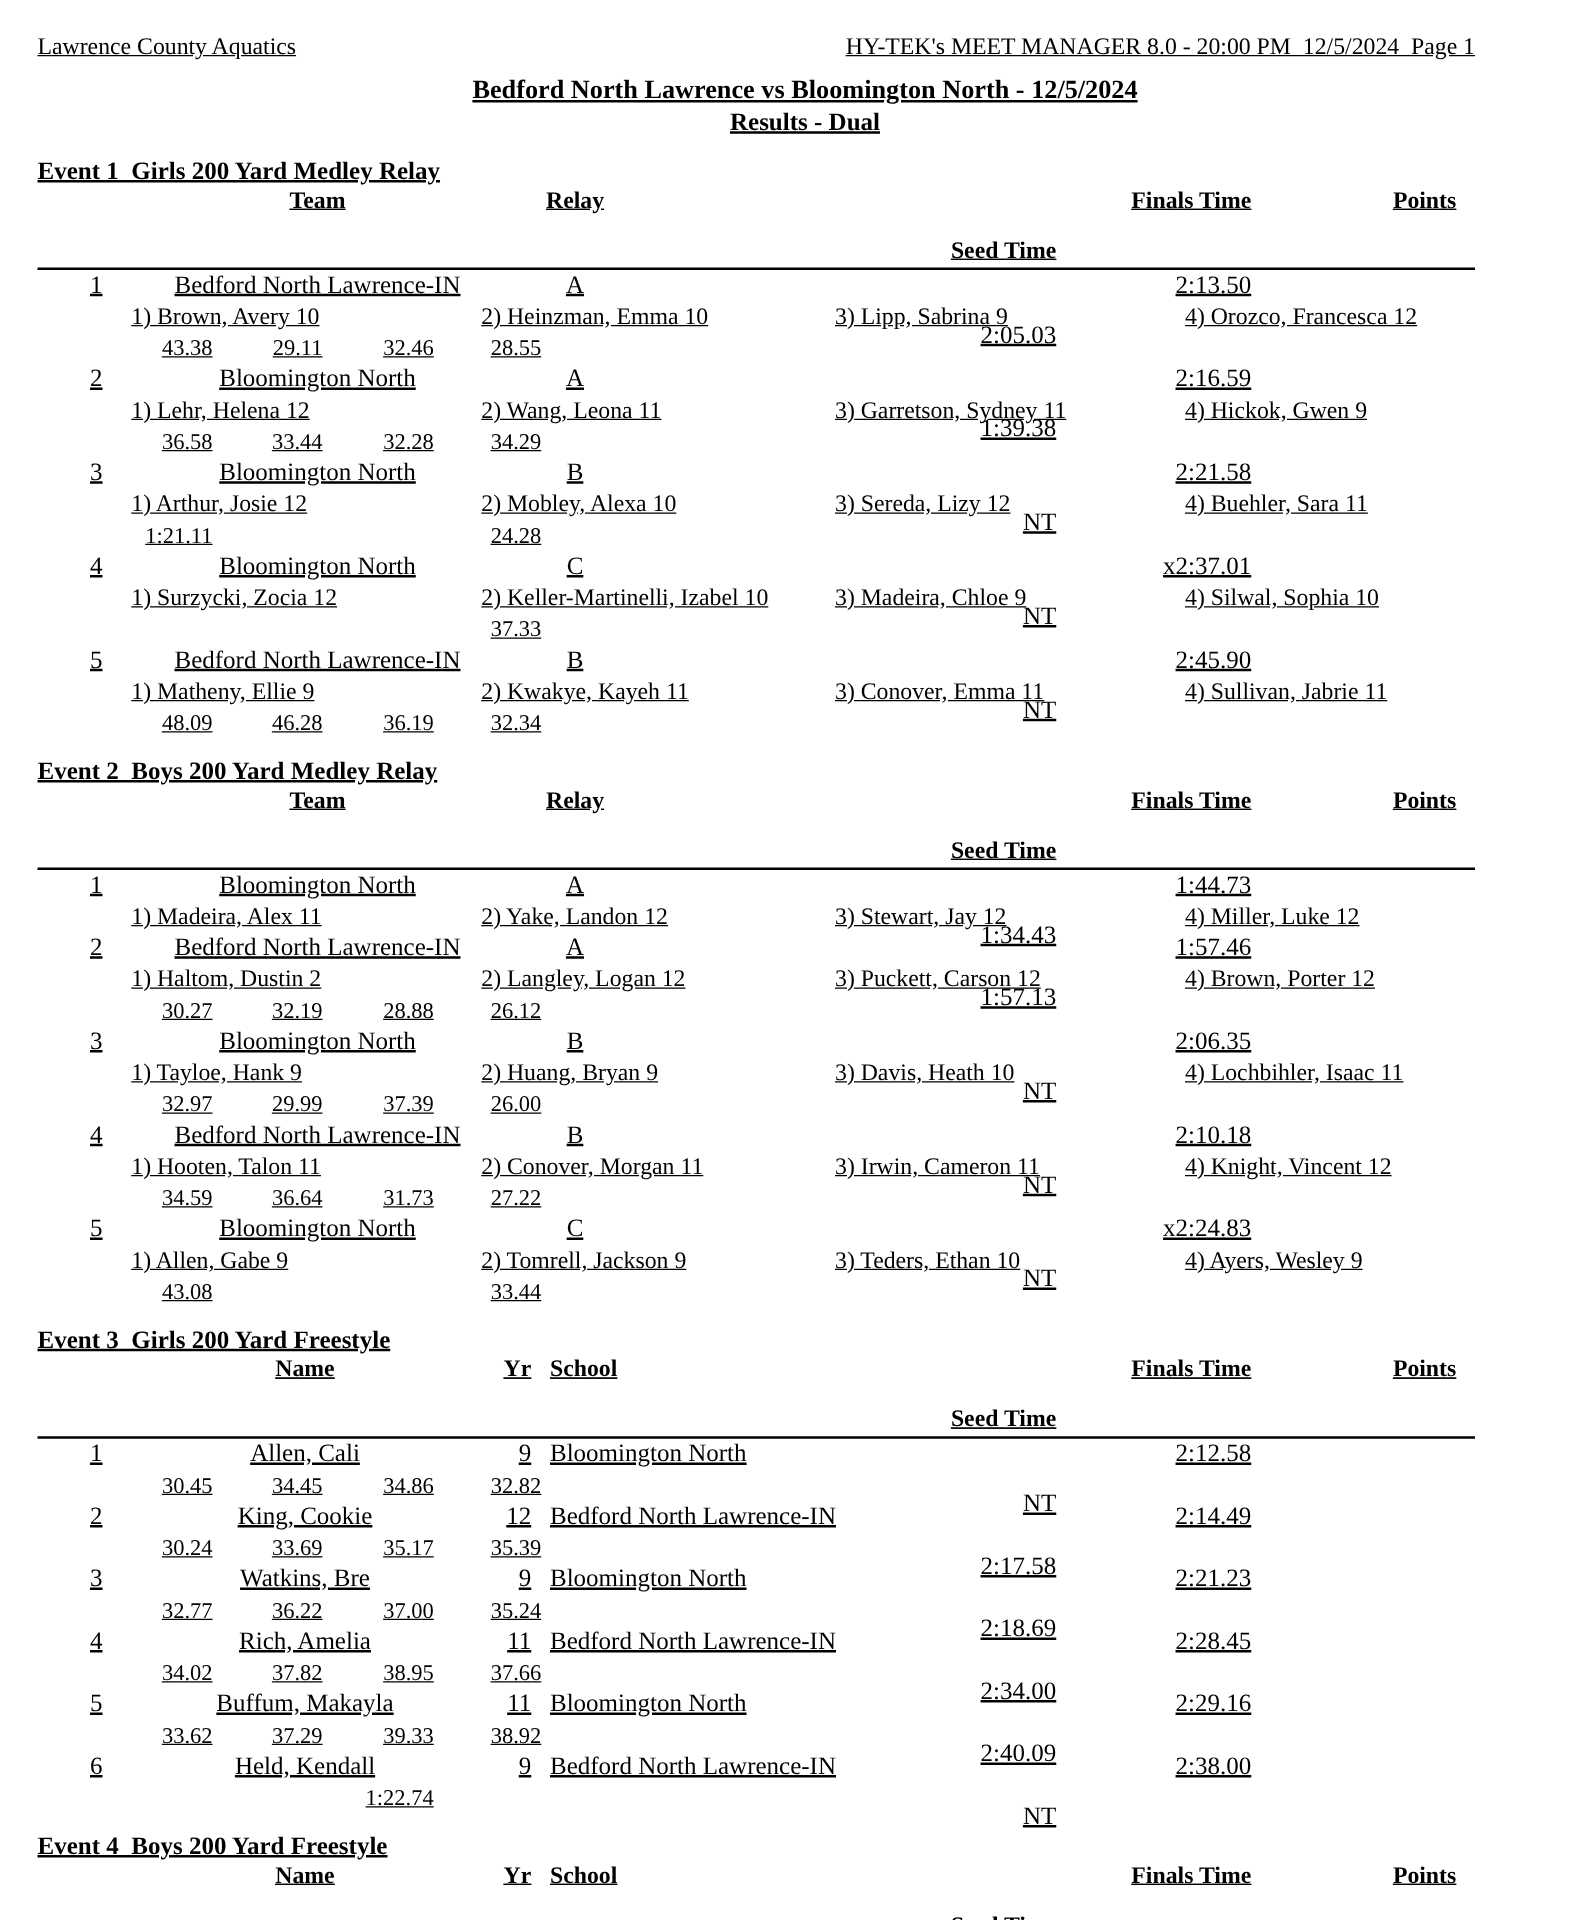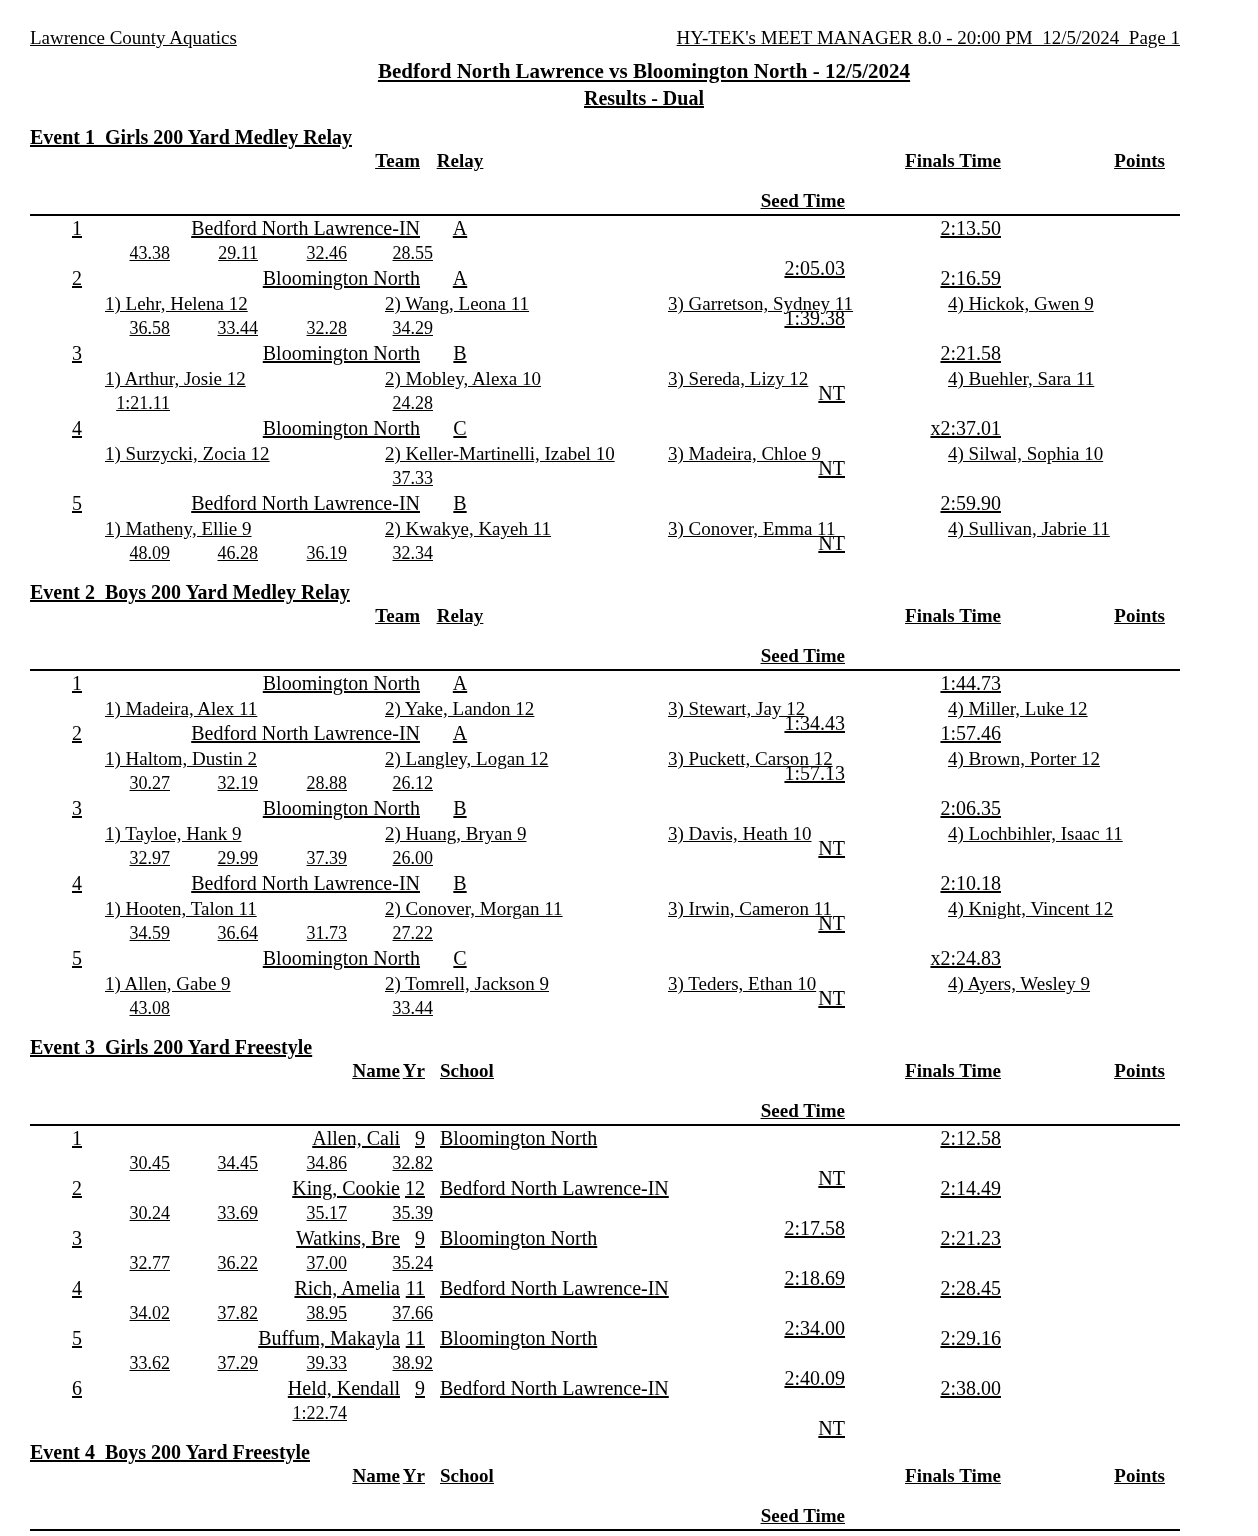--- a/index.html
+++ b/index.html
@@ -19,21 +19,21 @@
   
   .event-title{font-weight:bold;font-size:20px;line-height:26px;margin:13px 0 0 0;}
   .thead{width:1150px;border-bottom:2px solid #000;padding-bottom:2px;}
   .thead .lbl{font-weight:bold;text-decoration:underline;}
   .thead span{font-size:19px;line-height:22px;}
   
   .rgrid{display:grid;grid-template-columns:52px 6px 332px 80px 345px 156px 164px;}
   .igrid{display:grid;grid-template-columns:52px 6px 312px 25px 15px 230px 175px 156px 164px;}
   .row{font-size:20px;line-height:25px;height:25px;}
   .cr{text-align:right;}
-  .ct{text-align:right;}
+  .ct{text-align:center;}
   .cl{text-align:center;}
   .cy{text-align:right;}
   .csc{text-align:left;}
   .cs{text-align:right;margin-top:40px;}
   .cf{text-align:right;}
   .cp{text-align:right;}
   .swl{padding-left:75px;display:grid;grid-template-columns:280px 283px 280px 217px;
     font-size:19px;line-height:25px;height:25px;}
   .spl{display:grid;grid-template-columns:140px 88px 89px 86px;
     font-size:18px;line-height:25px;height:25px;}
@@ -68,20 +68,26 @@
 
     <div class="row rgrid">
       <span class="cr">1</span>
         <span></span>
       <span class="ct">Bedford North Lawrence-IN</span>
       <span class="cl">A</span>
       <span class="cs">2:05.03</span>
       <span class="cf">2:13.50</span>
       <span class="cp"></span>
     </div>
+    <div class="swl">
+      <span>1) Brown, Avery 10</span>
+      <span>2) Heinzman, Emma 10</span>
+      <span>3) Lipp, Sabrina 9</span>
+      <span>4) Orozco, Francesca 12</span>
+    </div>
     <div class="spl">
       <span>43.38</span>
       <span>29.11</span>
       <span>32.46</span>
       <span>28.55</span>
     </div>
 
     <div class="row rgrid">
       <span class="cr">2</span>
         <span></span>
@@ -147,21 +153,21 @@
       <span></span>
       <span>37.33</span>
     </div>
 
     <div class="row rgrid">
       <span class="cr">5</span>
         <span></span>
       <span class="ct">Bedford North Lawrence-IN</span>
       <span class="cl">B</span>
       <span class="cs">NT</span>
-      <span class="cf">2:59.90</span>
+      <span class="cf">2:45.90</span>
       <span class="cp"></span>
     </div>
     <div class="swl">
       <span>1) Matheny, Ellie 9</span>
       <span>2) Kwakye, Kayeh 11</span>
       <span>3) Conover, Emma 11</span>
       <span>4) Sullivan, Jabrie 11</span>
     </div>
     <div class="spl">
       <span>48.09</span>

